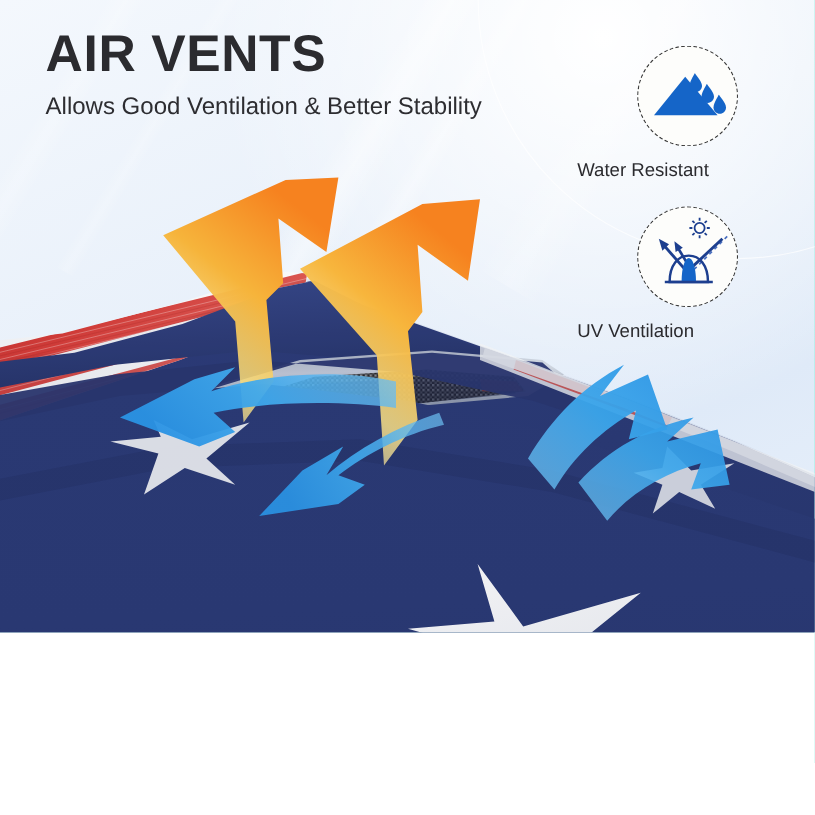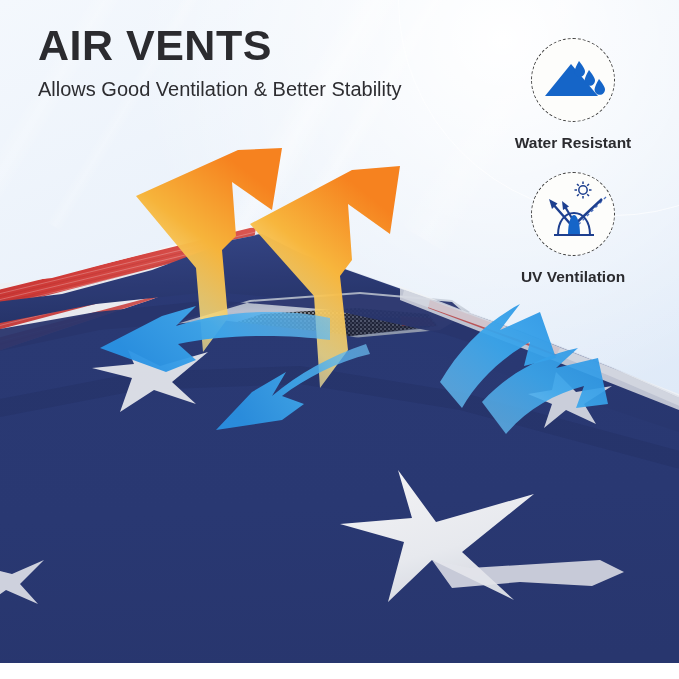--- a/index.html
+++ b/index.html
@@ -3,21 +3,21 @@
 <meta charset="utf-8">
 <style>
   html, body {
     margin: 0;
     padding: 0;
     background: #ffffff;
   }
   #stage {
     position: relative;
     width: 679px;
-    height: 663px;
+    height: 527px;
     overflow: hidden;
     font-family: "Liberation Sans", sans-serif;
     background: #5eead4;
   }
 
   
   .bg-base {
     position: absolute;
     inset: 0;
     background:
@@ -65,22 +65,20 @@
     line-height: 26px;
     font-weight: normal;
     color: #2d2d31;
     font-family: "Liberation Sans", sans-serif;
   }
 
   
   .badge {
     position: absolute;
     width: 184px;
-    text-align: center;
-    font-weight: bold;
   }
   .badge.water { left: 481px; top: 38px; }
   .badge.uv    { left: 481px; top: 172px; }
   .badge-disc {
     width: 84px;
     height: 84px;
     margin: 0 auto;
     border-radius: 50%;
     background: #fdfdfb;
     border: 1.6px dashed #3a3a3a;

